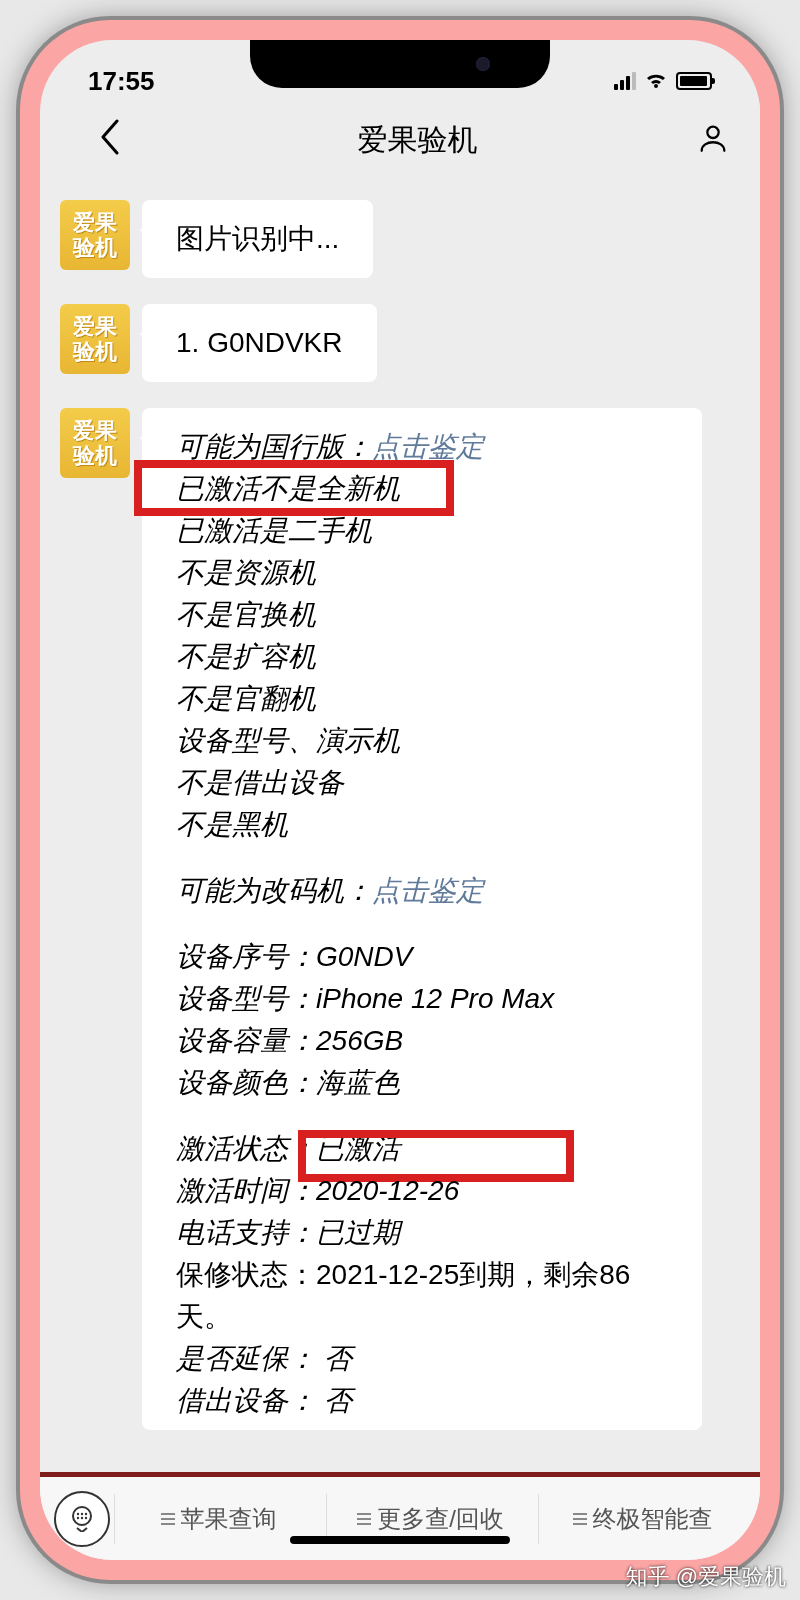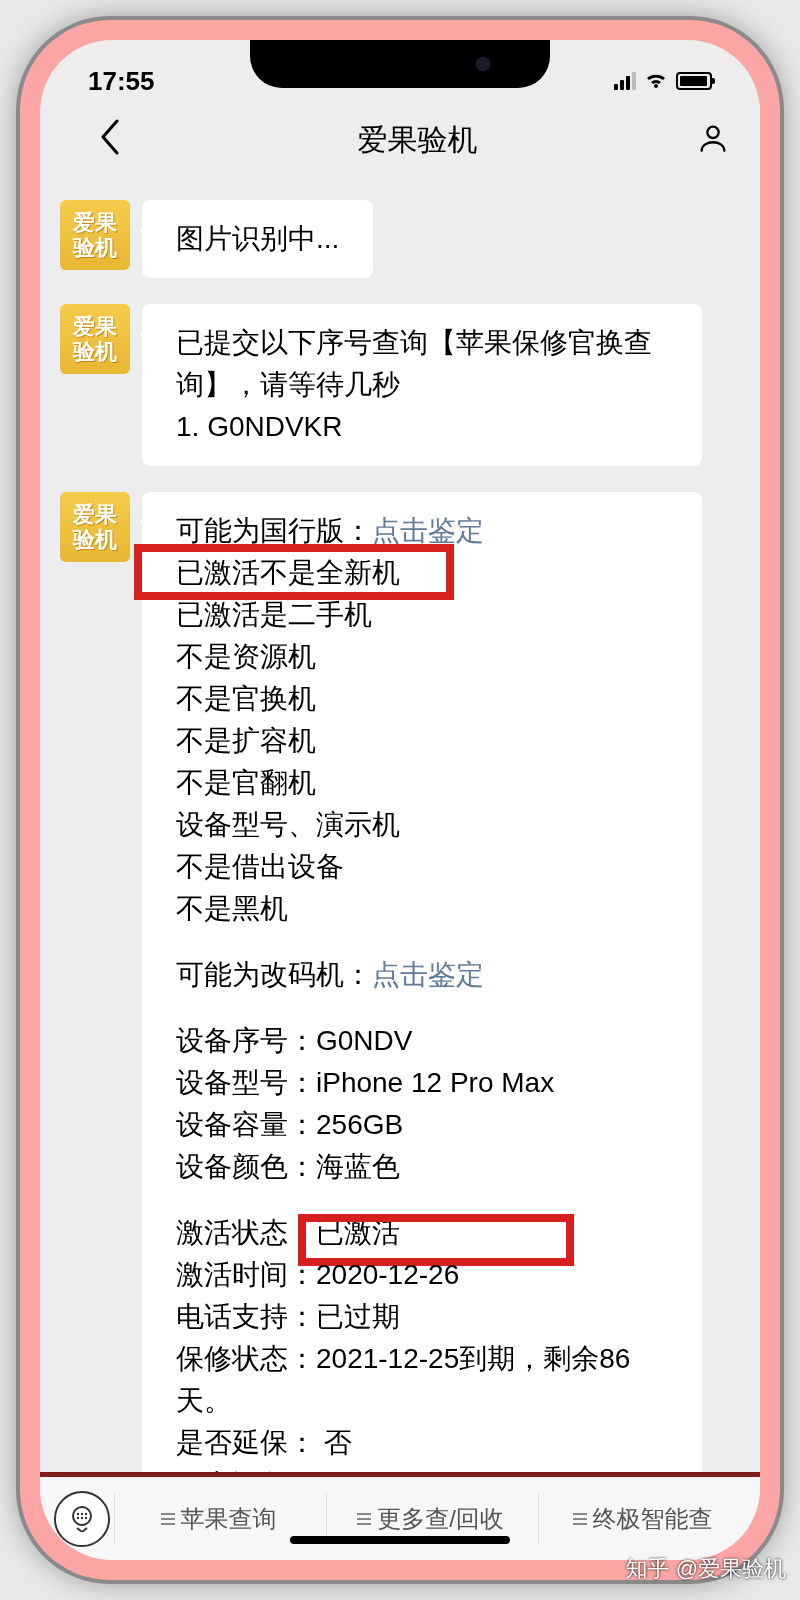--- a/index.html
+++ b/index.html
@@ -105,21 +105,21 @@
     color:#000;
     position:relative;
     max-width: 560px;
   }
   .bubble::before{
     content:"";
     position:absolute; left:-10px; top:22px;
     border:8px solid transparent; border-right-color:#fff;
   }
   .bubble .link-text { color:#607a9a; }
-  .bubble .line { white-space: nowrap;}
+  .bubble .line { white-space: nowrap; font-style: italic;}
   .redbox1{
     position:absolute;
     border:8px solid #d82020;
     pointer-events:none;
   }
   .bottom-bar{
     height:88px;
     background:#f7f7f7;
     border-top:5px solid #7f1d1d;
     display:flex;
@@ -137,21 +137,21 @@
     display:flex;align-items:center;justify-content:center;gap:6px;
     border-left:1px solid #ddd; height:50px;
   }
   .menu-lines{ display:inline-flex; flex-direction:column; gap:3px;}
   .menu-lines i{ width:14px;height:2px;background:#888;}
   .home-indicator{
     position:absolute; bottom:16px; left:50%; transform:translateX(-50%);
     width:220px; height:8px; background:#000; border-radius:5px;
   }
   .watermark{
-    position:absolute; right:14px; bottom:16px;
+    position:absolute; right:14px; bottom:8px;
     font-size:22px; color:#fff; text-shadow:0 0 3px #000;
     z-index:200;
   }
 </style>
 </head>
 <body>
 
 <div class="phone-frame">
   <div class="screen">
     <div class="notch"></div>
@@ -195,21 +195,20 @@
 验机</div>
         <div class="bubble">
           <span>图片识别中...</span>
         </div>
       </div>
 
       <div class="msg-row">
         <div class="avatar" style="white-space:pre-line">爱果
 验机</div>
         <div class="bubble">
-          <div>已提交以下序号查询【苹果保修官换查询】，请等待几秒</div>
           <div>1. G0NDVKR</div>
         </div>
       </div>
 
       <div class="msg-row" style="margin-bottom:0">
         <div class="avatar" style="white-space:pre-line">爱果
 验机</div>
         <div class="bubble" style="position:relative;padding-bottom:8px;">
           <div class="line">
             <span>可能为国行版：</span><span class="link-text">点击鉴定</span>

